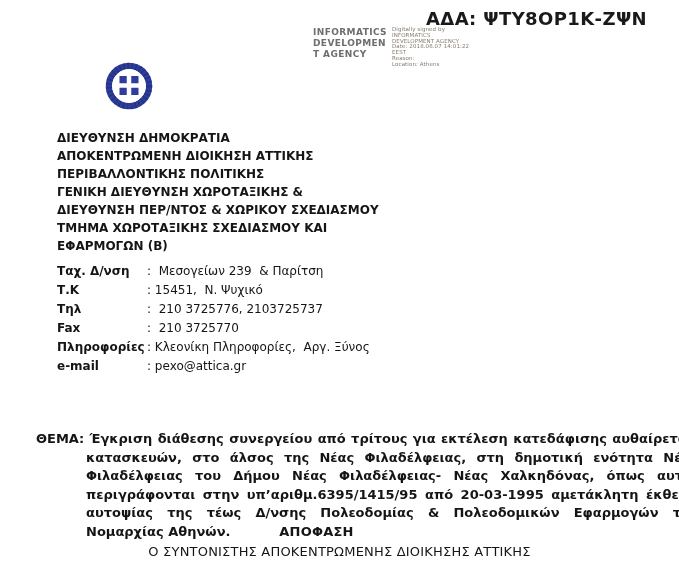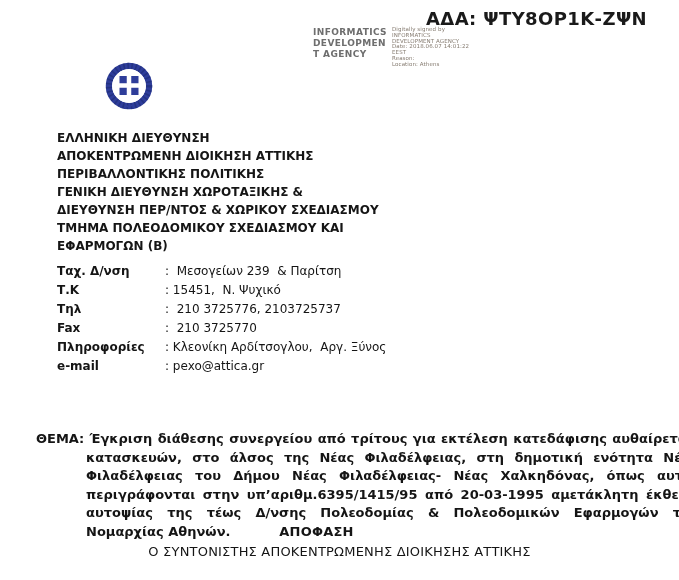--- a/index.html
+++ b/index.html
@@ -48,21 +48,21 @@
     font-size:12.5px;line-height:18px;color:#151515;
   }
   .meta-label{font-weight:700;}
   .meta-label.w{display:inline-block;min-width:80px;}
 
   
   .contact{
     position:absolute;top:262px;left:57px;width:360px;
     font-size:12px;line-height:19px;color:#151515;
   }
-  .contact-row{display:flex;gap:18px;}
+  .contact-row{display:flex;}
   .contact-label{font-weight:700;width:90px;flex:0 0 90px;}
   .contact-value{flex:1;}
 
   
   .subject{
     position:absolute;top:417px;left:36px;width:612px;
     font-size:13px;font-weight:700;line-height:18.5px;
     text-align:justify;color:#151515;
     padding-left:50px;text-indent:-50px;
   }
@@ -114,26 +114,26 @@
       <rect x="31" y="30" width="38" height="38" fill="#2e3d9a"></rect>
       <rect x="45.5" y="27" width="9" height="44" fill="#ffffff"></rect>
       <rect x="28" y="44.5" width="44" height="9" fill="#ffffff"></rect>
       <rect x="45.5" y="27" width="9" height="44" fill="none"></rect>
 
       <path d="M44 88 L50 93 L56 88" fill="none" stroke="#2e3d9a" stroke-width="3"></path>
     </svg>
   </div>
 
   <div class="org">
-    <div>ΕΛΛΗΝΙΚΗ ΔΙΕΥΘΥΝΣΗ</div>
+    <div>ΔΙΕΥΘΥΝΣΗ ΔΗΜΟΚΡΑΤΙΑ</div>
     <div>ΑΠΟΚΕΝΤΡΩΜΕΝΗ ΔΙΟΙΚΗΣΗ ΑΤΤΙΚΗΣ</div>
     <div>ΠΕΡΙΒΑΛΛΟΝΤΙΚΗΣ ΠΟΛΙΤΙΚΗΣ</div>
     <div>ΓΕΝΙΚΗ ΔΙΕΥΘΥΝΣΗ ΧΩΡΟΤΑΞΙΚΗΣ &amp;</div>
     <div>ΔΙΕΥΘΥΝΣΗ ΠΕΡ/ΝΤΟΣ &amp; ΧΩΡΙΚΟΥ ΣΧΕΔΙΑΣΜΟΥ</div>
-    <div>ΤΜΗΜΑ ΠΟΛΕΟΔΟΜΙΚΟΥ ΣΧΕΔΙΑΣΜΟΥ ΚΑΙ</div>
+    <div>ΤΜΗΜΑ ΧΩΡΟΤΑΞΙΚΗΣ ΣΧΕΔΙΑΣΜΟΥ ΚΑΙ</div>
     <div>ΕΦΑΡΜΟΓΩΝ (Β)</div>
   </div>
 
 
   <div class="contact">
     <div class="contact-row">
       <span class="contact-label">Ταχ. Δ/νση</span>
       <span class="contact-value pre">:  Μεσογείων 239  &amp; Παρίτση</span>
     </div>
     <div class="contact-row">
@@ -143,21 +143,21 @@
     <div class="contact-row">
       <span class="contact-label">Τηλ</span>
       <span class="contact-value pre">:  210 3725776, 2103725737</span>
     </div>
     <div class="contact-row">
       <span class="contact-label">Fax</span>
       <span class="contact-value pre">:  210 3725770</span>
     </div>
     <div class="contact-row">
       <span class="contact-label">Πληροφορίες</span>
-      <span class="contact-value pre">: Κλεονίκη Αρδίτσογλου,  Αργ. Ξύνος</span>
+      <span class="contact-value pre">: Κλεονίκη Πληροφορίες,  Αργ. Ξύνος</span>
     </div>
     <div class="contact-row">
       <span class="contact-label">e-mail</span>
       <span class="contact-value pre">: pexo@attica.gr</span>
     </div>
   </div>
 
   <p class="subject">
     <span class="subject-label">ΘΕΜΑ:</span>
     <span>Έγκριση διάθεσης συνεργείου από τρίτους για εκτέλεση κατεδάφισης αυθαίρετων κατασκευών, στο άλσος της Νέας Φιλαδέλφειας, στη δημοτική ενότητα Νέας Φιλαδέλφειας του Δήμου Νέας Φιλαδέλφειας- Νέας Χαλκηδόνας, όπως αυτές περιγράφονται στην υπ’αριθμ.6395/1415/95 από 20-03-1995 αμετάκλητη έκθεση αυτοψίας της τέως Δ/νσης Πολεοδομίας &amp; Πολεοδομικών Εφαρμογών της Νομαρχίας Αθηνών.</span>

